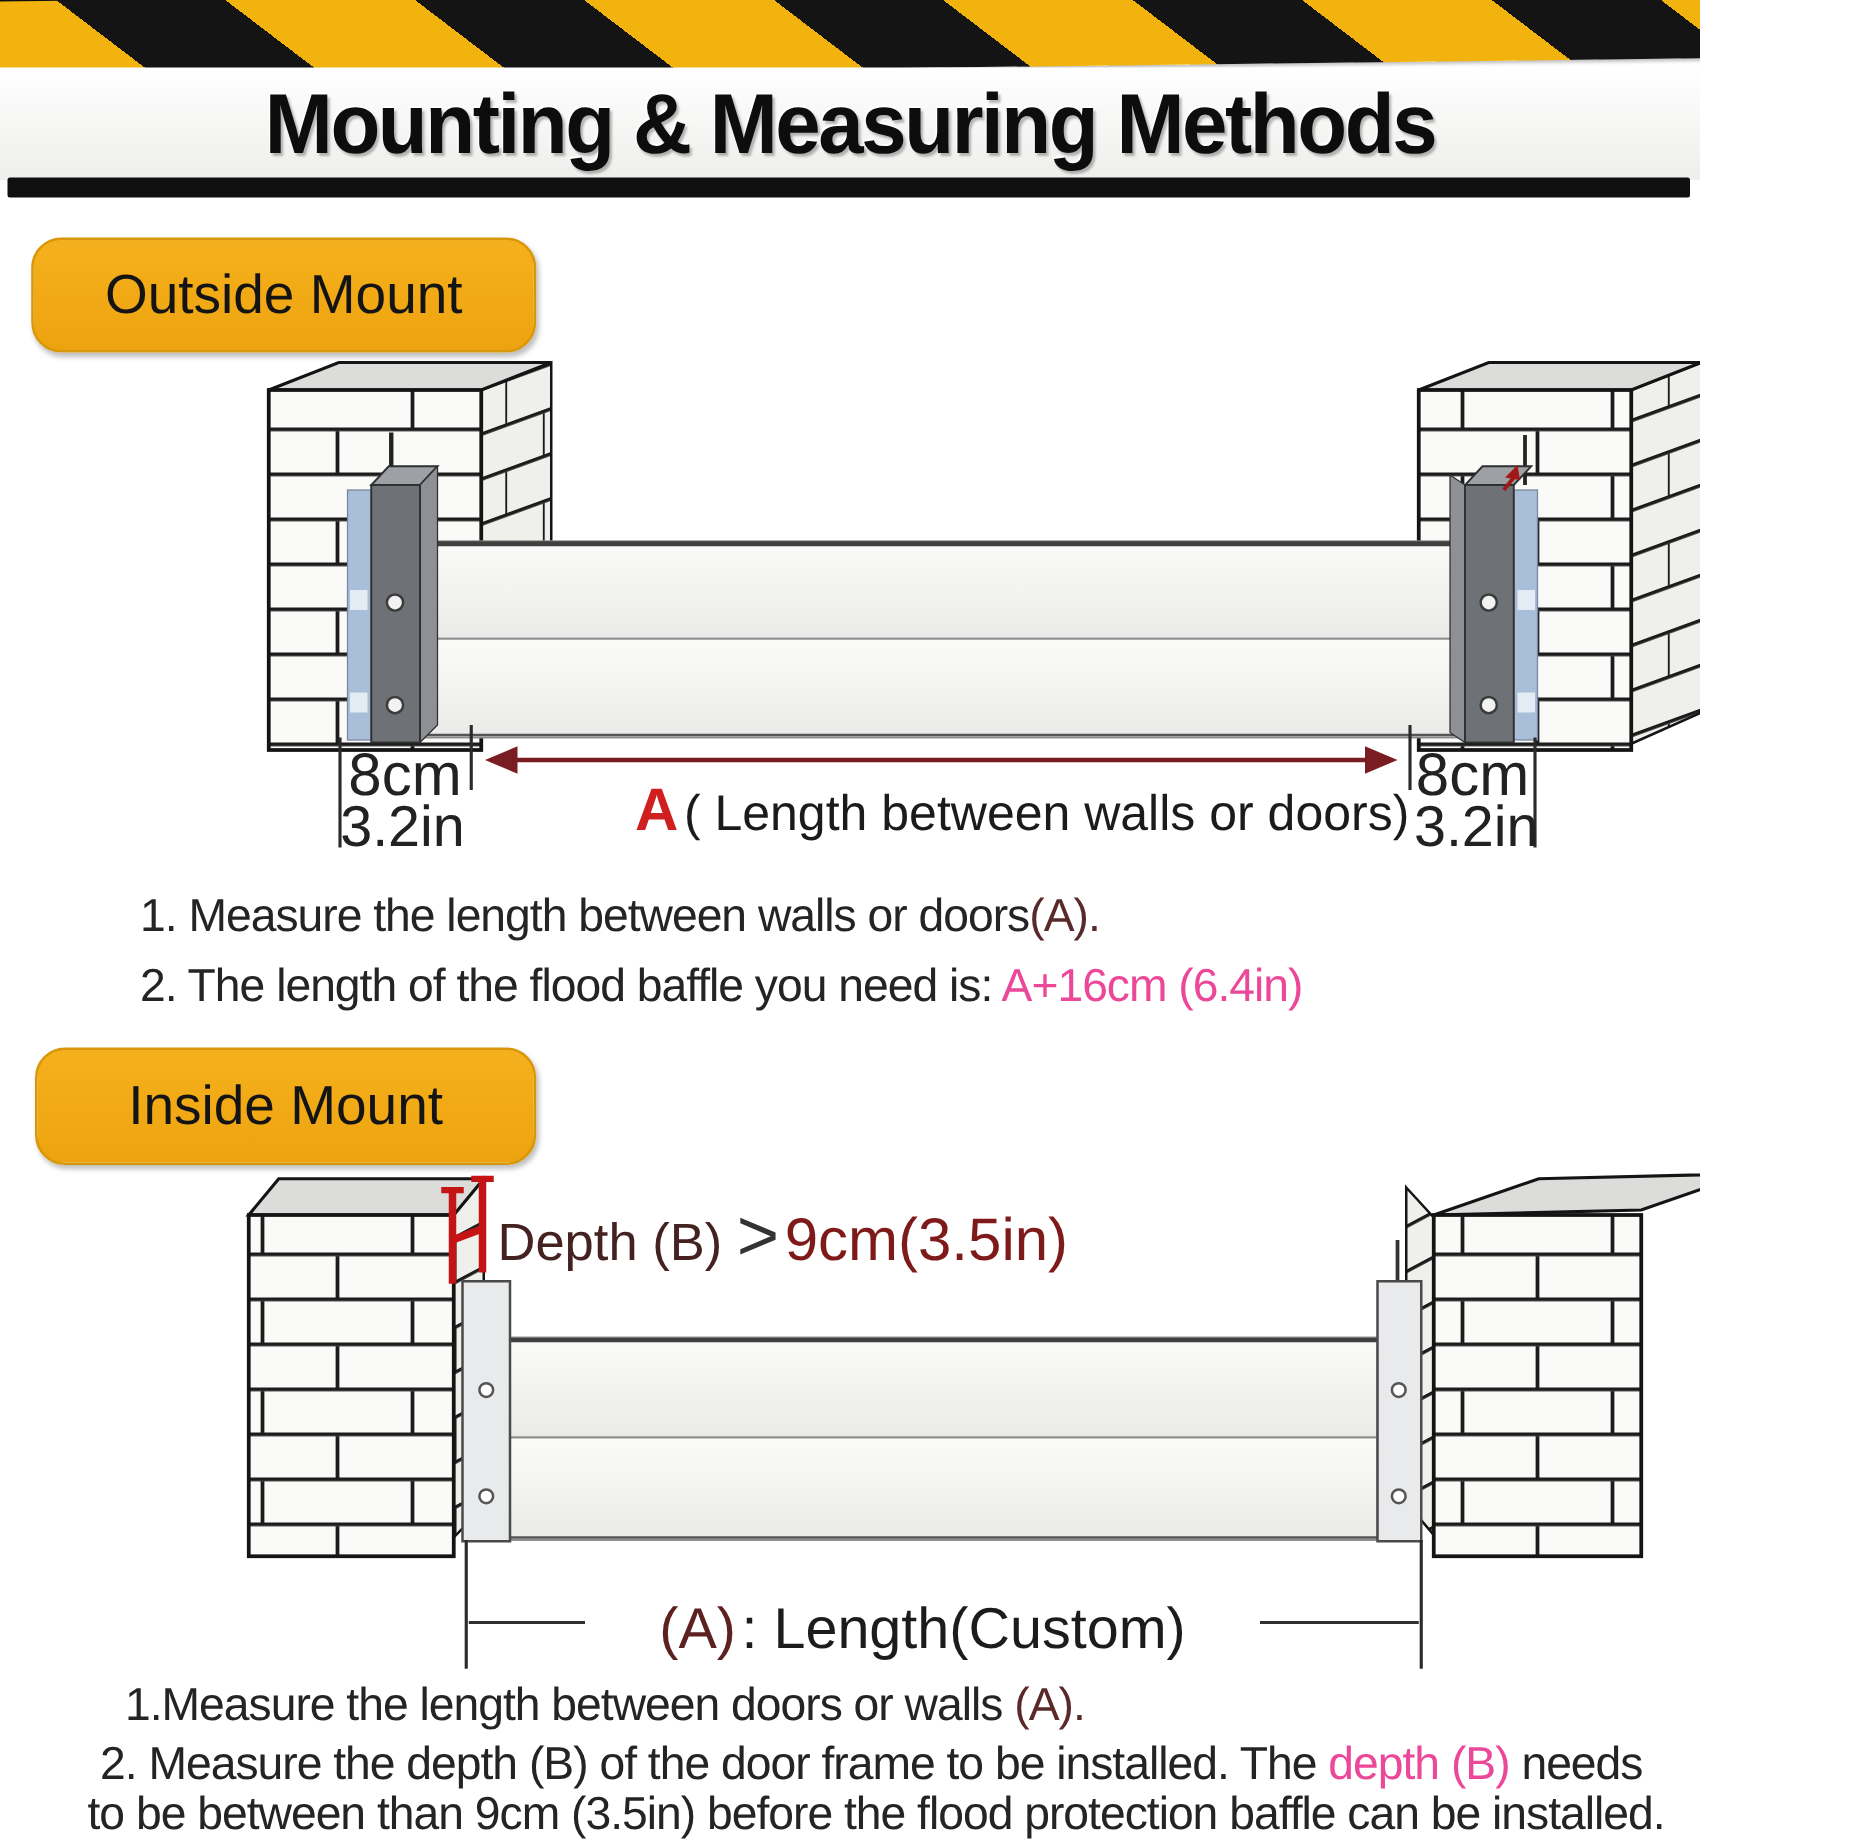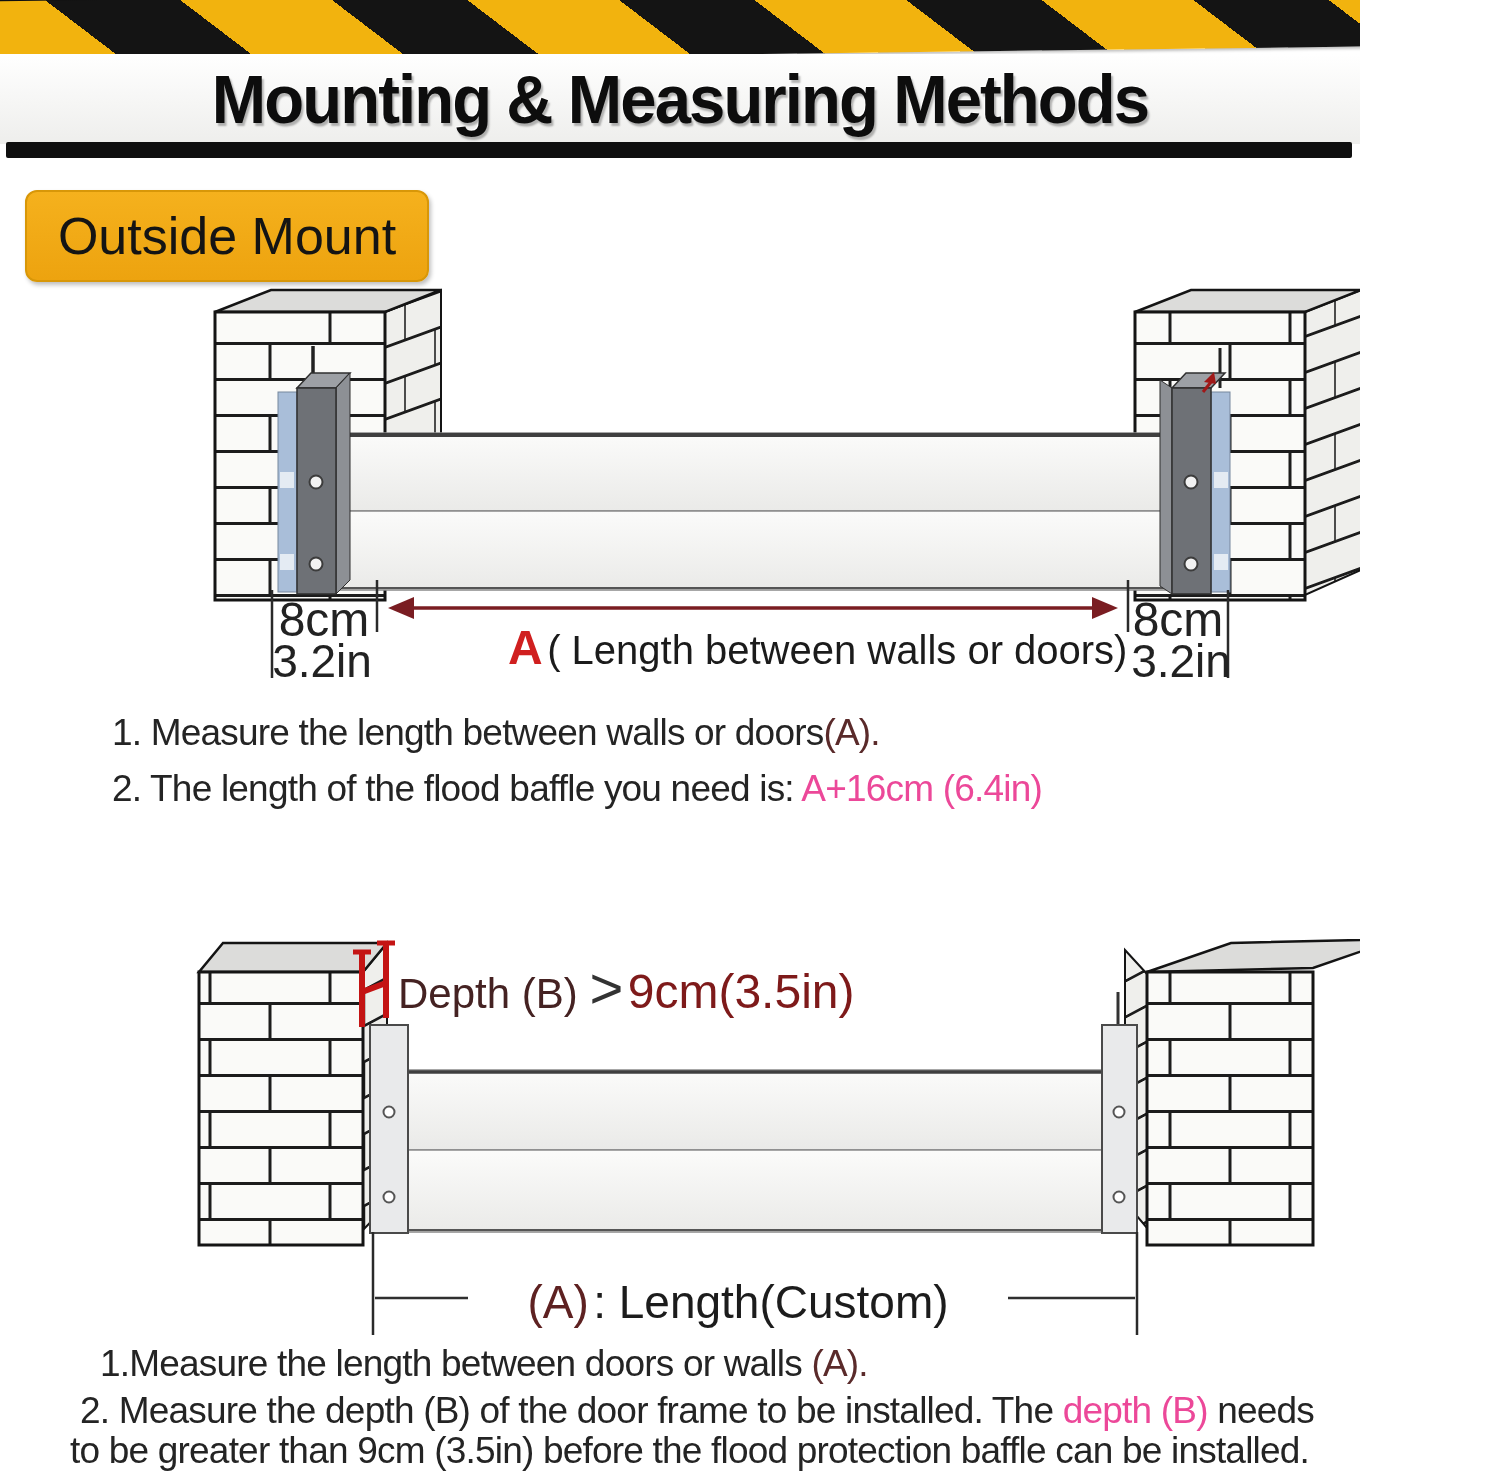--- a/index.html
+++ b/index.html
@@ -16,22 +16,22 @@
               background:linear-gradient(#ffffff,#eeeeec);}
   .page-title{position:absolute;top:60px;left:0;right:0;text-align:center;
               font-size:68px;font-weight:bold;letter-spacing:-2px;color:#0d0d0d;
               transform:scaleX(.96);
               text-shadow:2px 3px 2px rgba(0,0,0,.28), -1px -1px 0 #ffffff;}
   .black-bar{position:absolute;top:142px;left:6px;right:8px;height:16px;background:#0f0f0f;border-radius:2px;}
 
   
   .badge{position:absolute;display:flex;align-items:center;justify-content:center;
          background:linear-gradient(#f5b11d,#eda30f);
-         border:2px solid #d89708;border-radius:12px;
-         font-size:52px;color:#141414;
+         border:2px solid #d89708;border-radius:24px;
+         font-size:44px;color:#141414;
          box-shadow:2px 3px 4px rgba(0,0,0,.25);}
   .badge-outside{left:25px;top:190px;width:400px;height:88px;}
   .badge-inside{left:28px;top:838px;width:397px;height:90px;}
 
   
   .diagram{position:absolute;left:0;width:1500px;}
   .dg-outside{top:270px;height:430px;}
   .dg-inside{top:930px;height:420px;}
   svg text{font-family:"Liberation Sans", sans-serif;}
 
@@ -51,20 +51,23 @@
 <div class="page">
 
   <div class="top-black"></div>
   <div class="caution"></div>
   <div class="title-band"></div>
   <div class="page-title">Mounting &amp; Measuring Methods</div>
   <div class="black-bar"></div>
 
   <div class="badge badge-outside">
     <span>Outside Mount</span>
+  </div>
+  <div class="badge badge-inside">
+    <span>Inside Mount</span>
   </div>
 
   <svg class="diagram dg-outside" viewBox="0 0 1500 430">
     <defs>
       <pattern id="brickA" width="120" height="72" patternUnits="userSpaceOnUse">
         <rect width="120" height="72" fill="#fafaf8"></rect>
         <path d="M0,1.5 H120 M0,37.5 H120" stroke="#1c1c1c" stroke-width="3"></path>
         <path d="M30,3 V36 M90,39 V72" stroke="#1c1c1c" stroke-width="3"></path>
       </pattern>
       <pattern id="brickSideA" width="120" height="72" patternUnits="userSpaceOnUse" patternTransform="skewY(-20) scale(0.5,1)">
@@ -224,16 +227,16 @@
     </g>
   </svg>
 
   <div class="step i-step1">
     <span>1.Measure the length between doors or walls </span><span class="maroon">(A).</span>
   </div>
   <div class="step i-step2">
     <span>2. Measure the depth (B) of the door frame to be installed. The </span><span class="redtxt">depth (B)</span><span> needs</span>
   </div>
   <div class="step i-step3">
-    <span>to be greater than 9cm (3.5in) before the flood protection baffle can be installed.</span>
+    <span>to be between than 9cm (3.5in) before the flood protection baffle can be installed.</span>
   </div>
 
 </div>
 
 </body></html>

